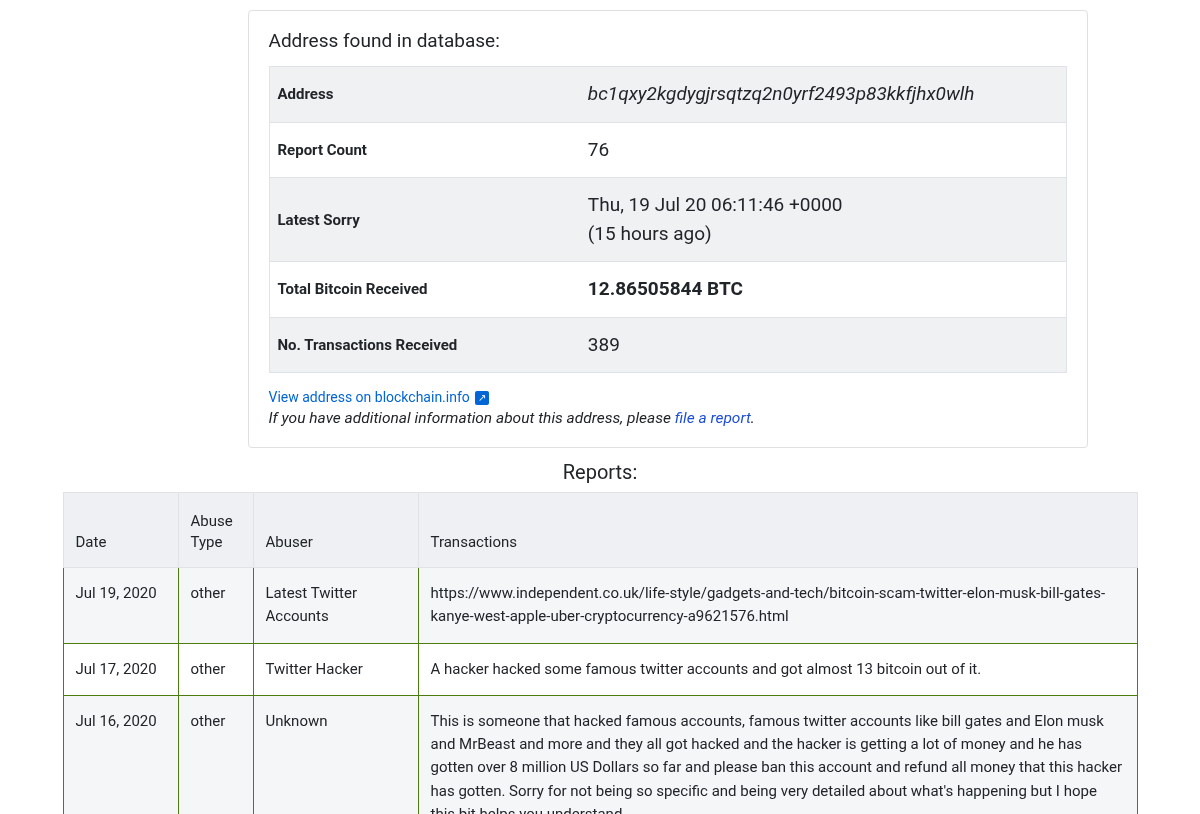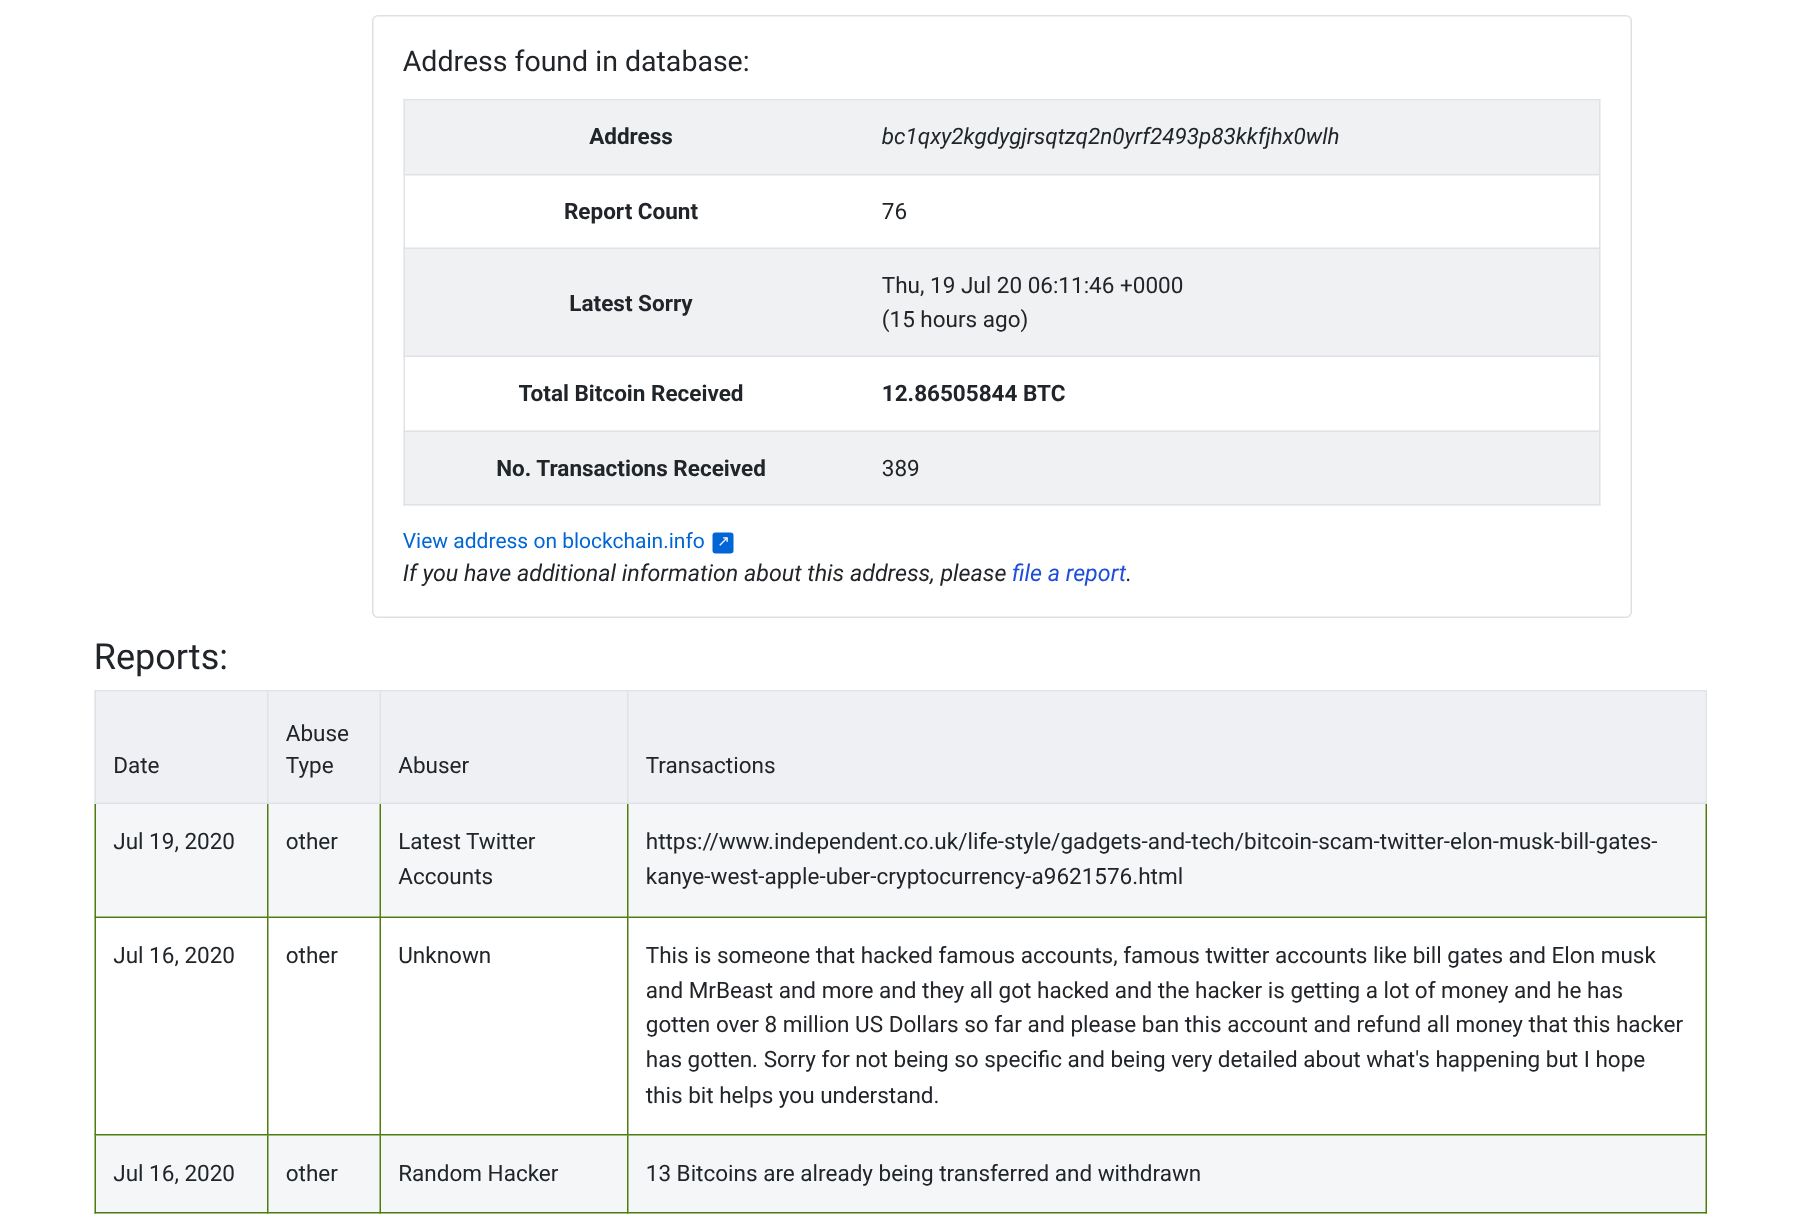--- a/index.html
+++ b/index.html
@@ -35,29 +35,29 @@
   .detail-table tr {
     border: 1px solid #dfe2e6;
   }
   .detail-table tr:nth-child(odd) {
     background: #f0f1f3;
   }
   .detail-table tr:nth-child(even) {
     background: #fff;
   }
   .detail-table th {
-    text-align: center;
+    text-align: left;
     font-weight: 700;
-    padding: 13px 30px;
+    padding: 13px 8px;
     width: 38%;
     font-size: 15px;
   }
   .detail-table td {
     padding: 13px 16px;
-    font-size: 15px;
+    font-size: 19px;
     line-height: 1.5;
   }
   .italic { font-style: italic; }
   .bold { font-weight: 700; }
   .link-row {
     margin-top: 16px;
     font-size: 14px;
   }
   .link-row a {
     color: #0066d6;
@@ -80,23 +80,24 @@
     margin-top: 4px;
     font-style: italic;
     font-size: 15.5px;
   }
   .info-line a {
     color: #1d4ed8;
     text-decoration: none;
     font-style: italic;
   }
   .reports-heading {
-    font-size: 24px;
+    font-size: 20px;
     font-weight: 400;
     margin: 12px 0 8px 0;
+    text-align: center;
   }
   .reports-table {
     width: 100%;
     border-collapse: collapse;
     font-size: 15px;
   }
   .reports-table thead {
     background: #eef0f3;
   }
   .reports-table th {
@@ -180,20 +181,26 @@
       </tr>
     </thead>
     <tbody>
       <tr>
         <td>Jul 19, 2020</td>
         <td>other</td>
         <td>Latest Twitter Accounts</td>
         <td>https://www.independent.co.uk/life-style/gadgets-and-tech/bitcoin-scam-twitter-elon-musk-bill-gates-kanye-west-apple-uber-cryptocurrency-a9621576.html</td>
       </tr>
       <tr>
+        <td>Jul 17, 2020</td>
+        <td>other</td>
+        <td>Twitter Hacker</td>
+        <td>A hacker hacked some famous twitter accounts and got almost 13 bitcoin out of it.</td>
+      </tr>
+      <tr>
         <td>Jul 16, 2020</td>
         <td>other</td>
         <td>Unknown</td>
         <td>This is someone that hacked famous accounts, famous twitter accounts like bill gates and Elon musk and MrBeast and more and they all got hacked and the hacker is getting a lot of money and he has gotten over 8 million US Dollars so far and please ban this account and refund all money that this hacker has gotten. Sorry for not being so specific and being very detailed about what's happening but I hope this bit helps you understand.</td>
       </tr>
       <tr>
         <td>Jul 16, 2020</td>
         <td>other</td>
         <td>Random Hacker</td>
         <td>13 Bitcoins are already being transferred and withdrawn</td>

